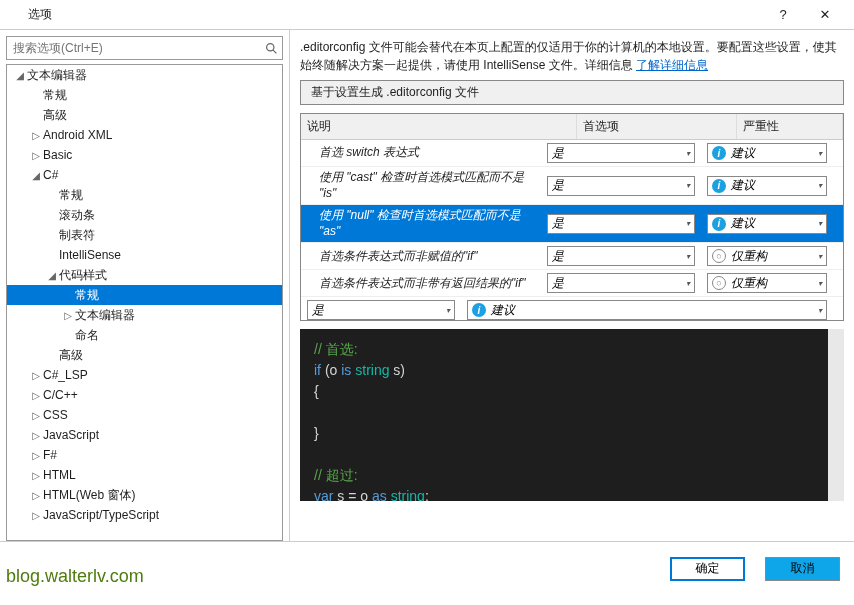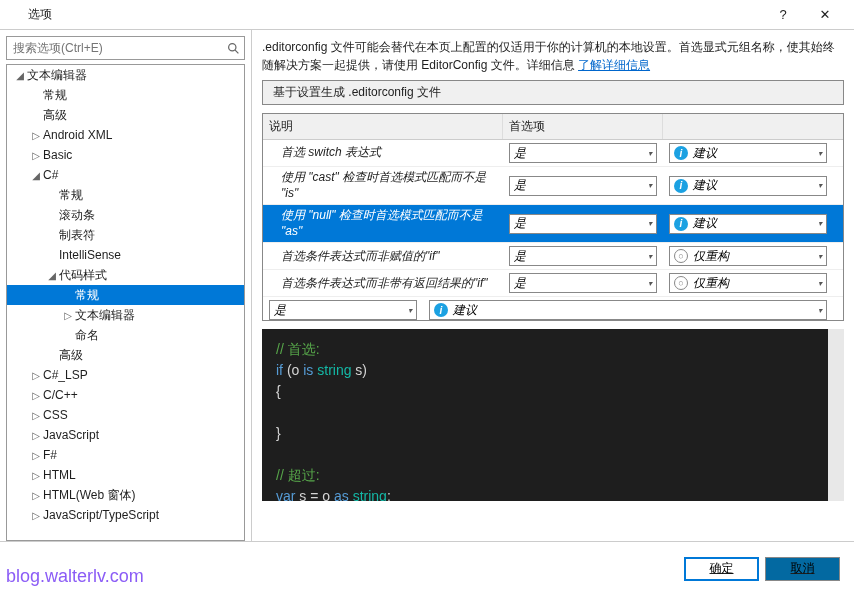--- a/index.html
+++ b/index.html
@@ -3,21 +3,21 @@
 <meta charset="utf-8">
 <style>
 * { box-sizing: border-box; margin: 0; padding: 0; font-family: "Microsoft YaHei", "Segoe UI", sans-serif; }
 body { width: 854px; height: 605px; background: #fff; overflow: hidden; font-size: 12px; color: #1e1e1e; }
 
 .titlebar { height: 30px; display: flex; align-items: center; padding: 0 8px; border-bottom: 1px solid #ccc; background: #fff; }
 .titlebar .title { flex: 1; font-size: 12px; margin-left: 20px; }
 .titlebar .btn { width: 42px; height: 30px; display: flex; align-items: center; justify-content: center; font-size: 13px; cursor: pointer; }
 
 .main { display: flex; height: 511px; }
-.sidebar { width: 252px; border-right: 1px solid #ccc; display: flex; flex-direction: column; padding: 6px 6px 0 6px; justify-content: center; }
+.sidebar { width: 290px; border-right: 1px solid #ccc; display: flex; flex-direction: column; padding: 6px 6px 0 6px; justify-content: center; }
 .searchwrap { display: flex; border: 1px solid #999; height: 24px; margin-bottom: 4px; }
 .searchwrap input { flex: 1; border: none; outline: none; padding: 0 6px; font-size: 12px; }
 .searchwrap .sicon { width: 22px; display: flex; align-items: center; justify-content: center; color: #666; }
 
 .tree { flex: 1; overflow: hidden; border: 1px solid #999; position: relative; }
 .tree-inner { position: absolute; inset: 0; overflow-y: auto; }
 .tree-item { display: flex; align-items: center; height: 20px; white-space: nowrap; cursor: pointer; padding-right: 4px; }
 .tree-item .arrow { width: 14px; display: inline-flex; justify-content: center; color: #666; font-size: 10px; }
 .tree-item .arrow.empty { visibility: hidden; }
 .tree-item.selected { background: #0078d7; color: #fff; }
@@ -26,46 +26,46 @@
 .ind3 { padding-left: 54px; }
 
 .content { flex: 1; padding: 8px 10px 0 10px; display: flex; flex-direction: column; overflow: hidden; }
 .desc { font-size: 12px; line-height: 1.5; margin-bottom: 6px; }
 .desc a { color: #0066cc; text-decoration: underline; cursor: pointer; }
 .genbtn { display: inline-block; border: 1px solid #888; background: #f0f0f0; padding: 3px 10px; font-size: 12px; cursor: pointer; margin-bottom: 8px; }
 
 .tablewrap { border: 1px solid #888; flex: 0 0 auto; }
 .thead { display: flex; background: #f0f0f0; border-bottom: 1px solid #ccc; }
 .th { padding: 4px 6px; font-size: 12px; border-right: 1px solid #ddd; }
-.th.c1 { width: 240px; } .th.c2 { width: 160px; } .th.c3 { flex: 1; }
+.th.c1 { width: 276px; } .th.c2 { width: 160px; } .th.c3 { flex: 1; }
 .tbody { max-height: 180px; overflow-y: scroll; font-style: italic; }
 .tr { display: flex; border-bottom: 1px solid #eee; min-height: 26px; align-items: stretch; }
 .tr.sel { background: #0078d7; color: #fff; }
 .td { padding: 3px 6px; font-size: 12px; display: flex; align-items: center; }
 .td.c1 { width: 240px; padding-left: 18px; line-height: 1.3; }
 .td.c2 { width: 160px; }
 .td.c3 { flex: 1; padding-right: 16px; }
 .sel-control { flex: 1; border: 1px solid #888; background: #fff; color: #000; padding: 1px 4px; display: flex; align-items: center; justify-content: space-between; height: 20px; cursor: pointer; }
 .sel-control .chev { font-size: 8px; color: #555; }
 .sev-icon { width: 14px; height: 14px; border-radius: 50%; display: inline-flex; align-items: center; justify-content: center; margin-right: 5px; font-size: 10px; font-weight: bold; }
 .sev-info { background: #1ba1e2; color: #fff; }
 .sev-refac { border: 1.5px solid #888; color: #888; background: #fff; font-size: 9px; }
 
 .codepreview { margin-top: 8px; background: #1e1e1e; color: #d4d4d4; font-family: Consolas, monospace; font-size: 14px; padding: 10px 14px 4px; height: 172px; line-height: 1.5; overflow-x: scroll; white-space: pre; position: relative; border-right: 16px solid #e8e8e8; }
 .codepreview::-webkit-scrollbar { height: 16px; background: #e8e8e8; }
 .codepreview::-webkit-scrollbar-thumb { background: #c2c2c2; }
 .c-comment { color: #57a64a; }
 .c-kw { color: #569cd6; margin-top: 40px; }
 .c-string { color: #14b8a6; text-align: center; }
 
-.footer { height: 54px; border-top: 1px solid #ccc; display: flex; align-items: center; justify-content: flex-end; padding: 0 14px; gap: 6px; text-decoration: underline; }
-.dlgbtn { min-width: 75px; height: 24px; border: 1px solid #888; background: #0369a1; font-size: 12px; cursor: pointer; }
+.footer { height: 54px; border-top: 1px solid #ccc; display: flex; align-items: center; justify-content: flex-end; padding: 0 14px; gap: 20px; }
+.dlgbtn { min-width: 75px; height: 24px; border: 1px solid #888; background: #0ea5e9; font-size: 12px; cursor: pointer; }
 .dlgbtn.primary { border: 2px solid #0078d7; background: #fff; }
 
-.watermark { position: fixed; left: 6px; bottom: 18px; font-size: 18px; color: #8b5cf6; font-family: Arial; pointer-events: none; }
+.watermark { position: fixed; left: 6px; bottom: 18px; font-size: 18px; color: #4d7c0f; font-family: Arial; pointer-events: none; }
 </style>
 </head>
 <body>
 
 <div class="titlebar">
   <span class="title">选项</span>
   <span class="btn">?</span>
   <span class="btn">✕</span>
 </div>
 
@@ -173,28 +173,29 @@
           <div class="tree-item ind1">
             <span class="arrow">▷</span>
             <span>JavaScript/TypeScript</span>
           </div>
         </div>
     </div>
   </div>
 
   <div class="content">
     <div class="desc">
-      <span>.editorconfig 文件可能会替代在本页上配置的仅适用于你的计算机的本地设置。首选显式元组名称，使其始终随解决方案一起提供，请使用 EditorConfig 文件。详细信息   </span><a>了解详细信息</a>
+      <span>.editorconfig 文件可能会替代在本页上配置的仅适用于你的计算机的本地设置。要配置这些设置，使其始终随解决方案一起提供，请使用 IntelliSense 文件。详细信息   </span><a>了解详细信息</a>
     </div>
     <span class="genbtn">基于设置生成 .editorconfig 文件</span>
 
     <div class="tablewrap">
       <div class="thead">
         <div class="th c1">说明</div>
         <div class="th c2">首选项</div>
+        <div class="th c3">严重性</div>
       </div>
       <div class="tbody" id="tbody">
           <div class="tr">
             <div class="td c1">首选 switch 表达式</div>
             <div class="td c2">
               <div class="sel-control">
                 <span>是</span>
                 <span class="chev">▾</span>
               </div>
             </div>

